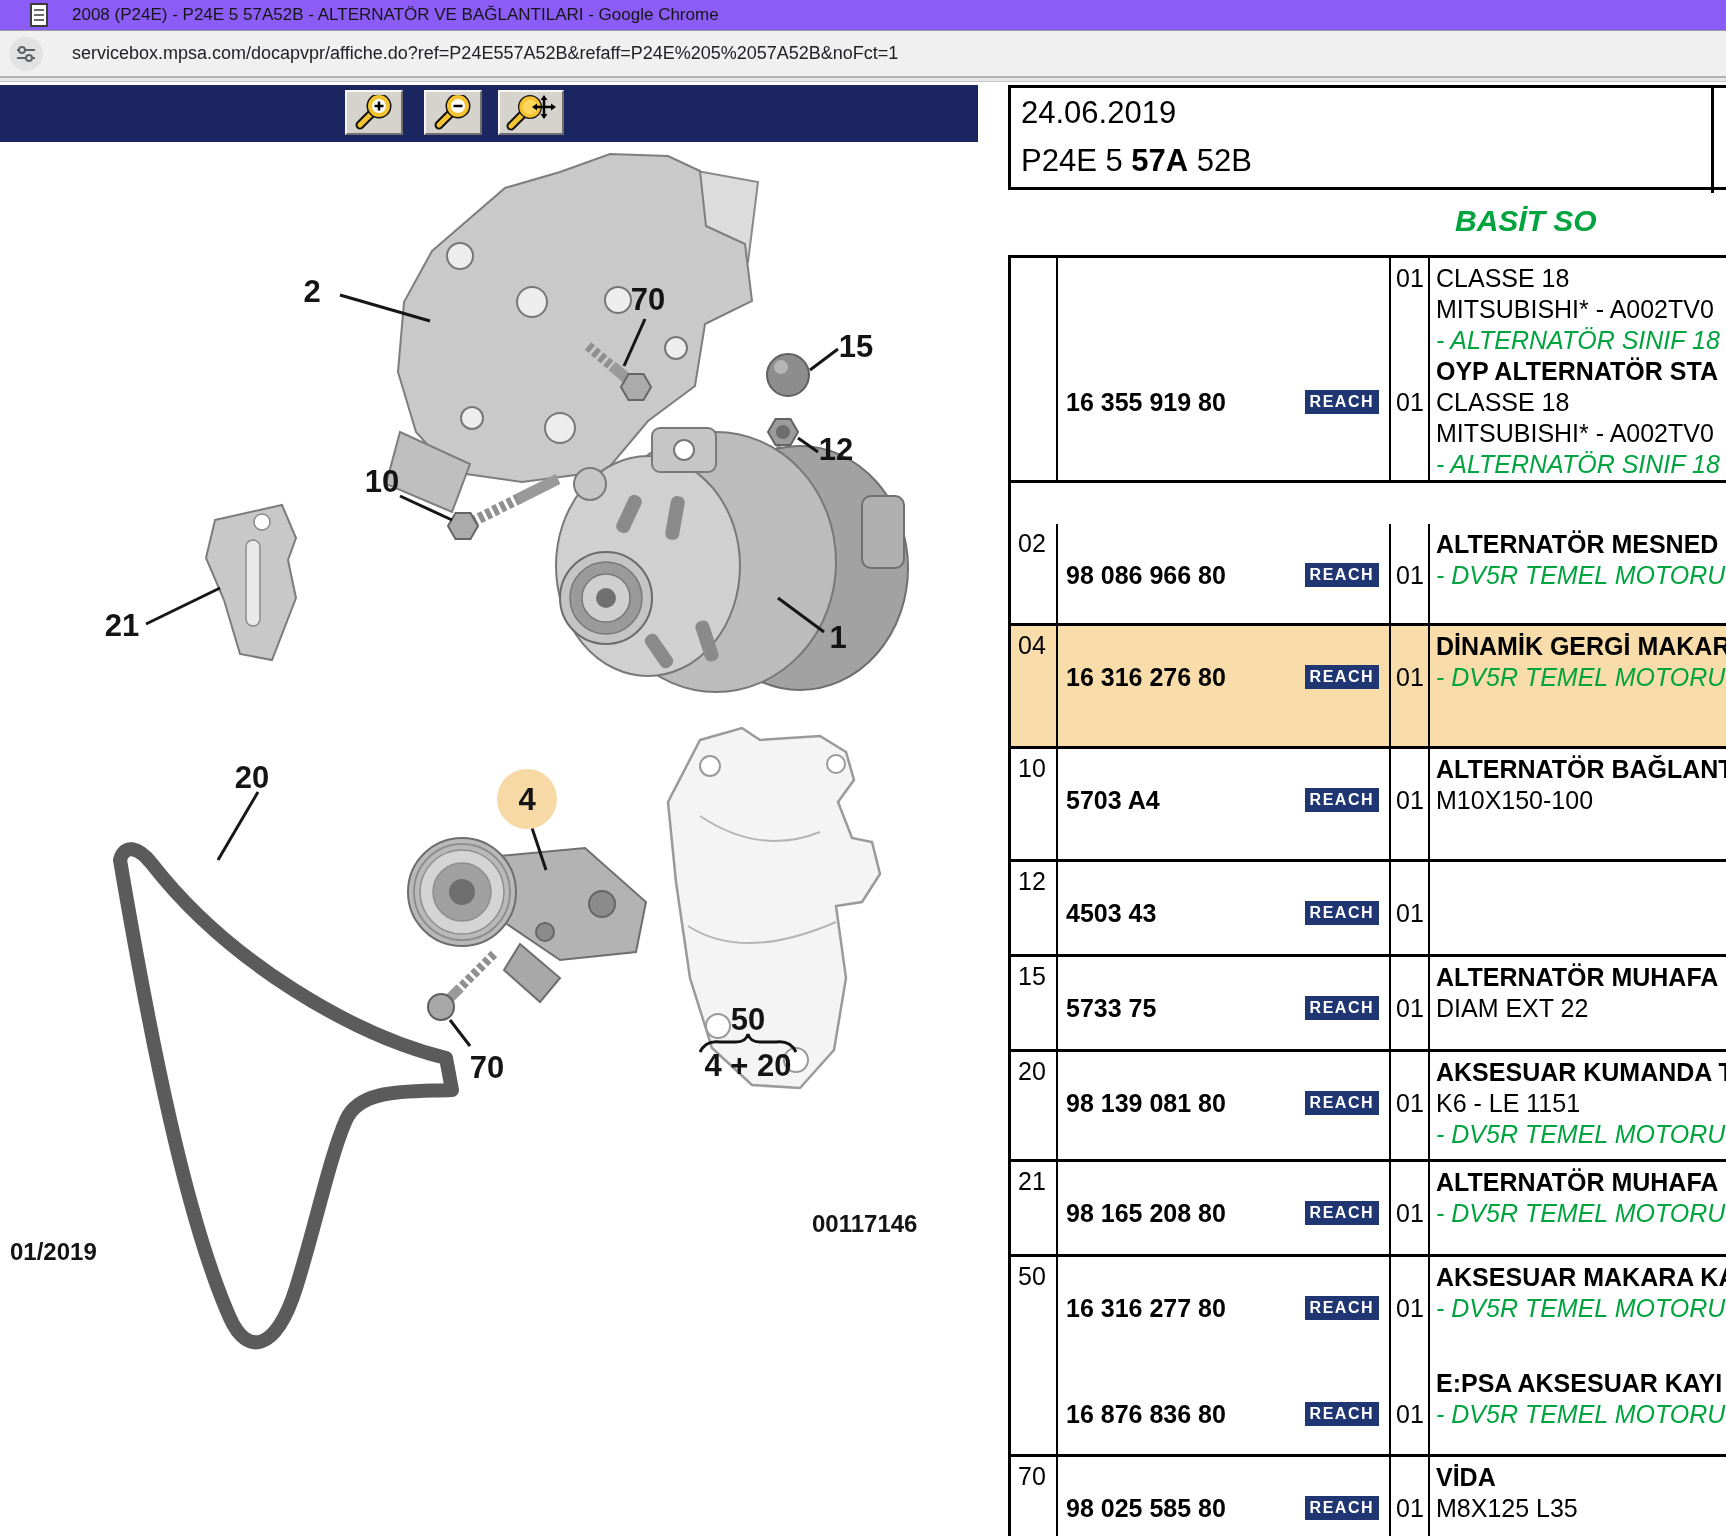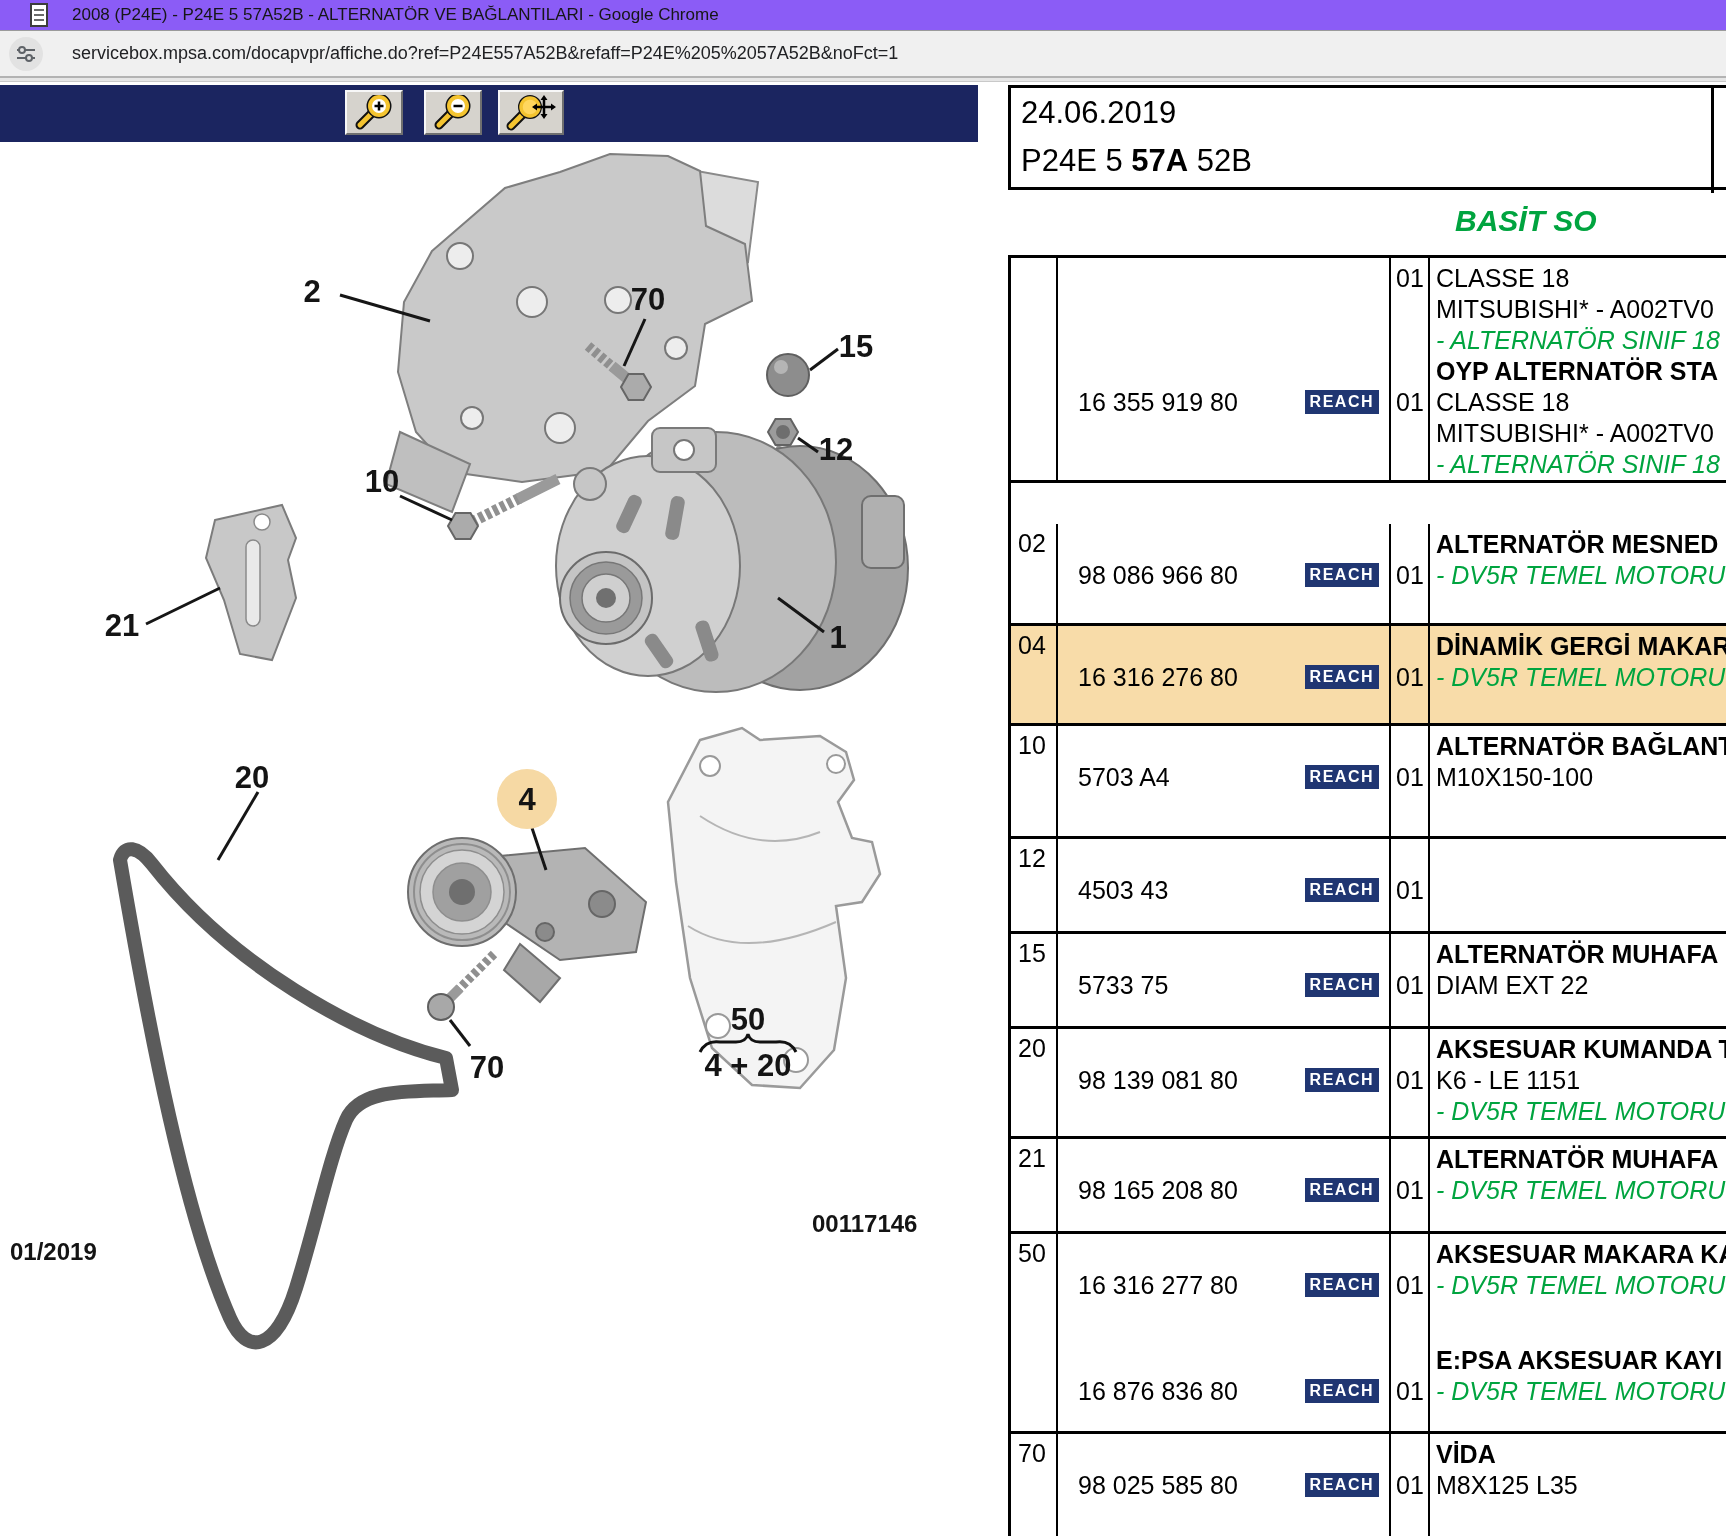--- a/index.html
+++ b/index.html
@@ -68,21 +68,21 @@
     border-bottom:3px solid #000;box-sizing:border-box;background:#fff;overflow:hidden;
   }
   .prow.hl{background:var(--hl,#F8DCA9);}
   .pcol{border-right:2px solid #000;box-sizing:border-box;overflow:hidden;}
   .pcol.last{border-right:none;}
   .stack{padding-top:5px;height:100%;box-sizing:border-box;}
   .stack.spread{display:flex;flex-direction:column;justify-content:space-between;padding-bottom:24px;}
   .itemnum{font-size:25px;color:#000;padding:5px 0 0 7px;}
   .block{box-sizing:border-box;}
   .partline{position:relative;height:31px;line-height:31px;box-sizing:content-box;}
-  .pn{font-size:25px;font-weight:normal;color:#000;padding-left:20px;white-space:nowrap;}
+  .pn{font-size:25px;font-weight:bold;color:#000;padding-left:8px;white-space:nowrap;}
   .reach{
     position:absolute;right:10px;top:3px;height:24px;line-height:24px;
     background:var(--reach,#203672);color:#fff;font-size:16px;font-weight:bold;
     letter-spacing:1.5px;padding:0 5px;cursor:pointer;
   }
   .qtyline{font-size:25px;color:#000;padding-left:5px;height:31px;line-height:31px;}
   .dline{font-size:25px;color:#000;height:31px;line-height:31px;padding-left:6px;white-space:nowrap;}
   .dline.bold{font-weight:bold;}
   .dline.green{color:var(--green,#00A43F);font-style:italic;}
 </style>
@@ -338,21 +338,21 @@
         </div>
         <div class="pcol last">
           <div class="stack">
             <div class="block" style="height: 62px;">
               <div class="dline bold">ALTERNATÖR MESNED</div>
               <div class="dline green">- DV5R TEMEL MOTORU</div>
             </div>
           </div>
         </div>
       </div>
-      <div class="prow hl" style="height: 100px;">
+      <div class="prow hl" style="height: 123px;">
         <div class="pcol">
           <div class="itemnum">04</div>
         </div>
         <div class="pcol">
           <div class="stack">
             <div class="block" style="height: 62px;">
               <div class="partline" style="padding-top: 31px;"><span class="pn">16 316 276 80</span><span class="reach" style="top: 34px;">REACH</span></div>
             </div>
           </div>
         </div>

